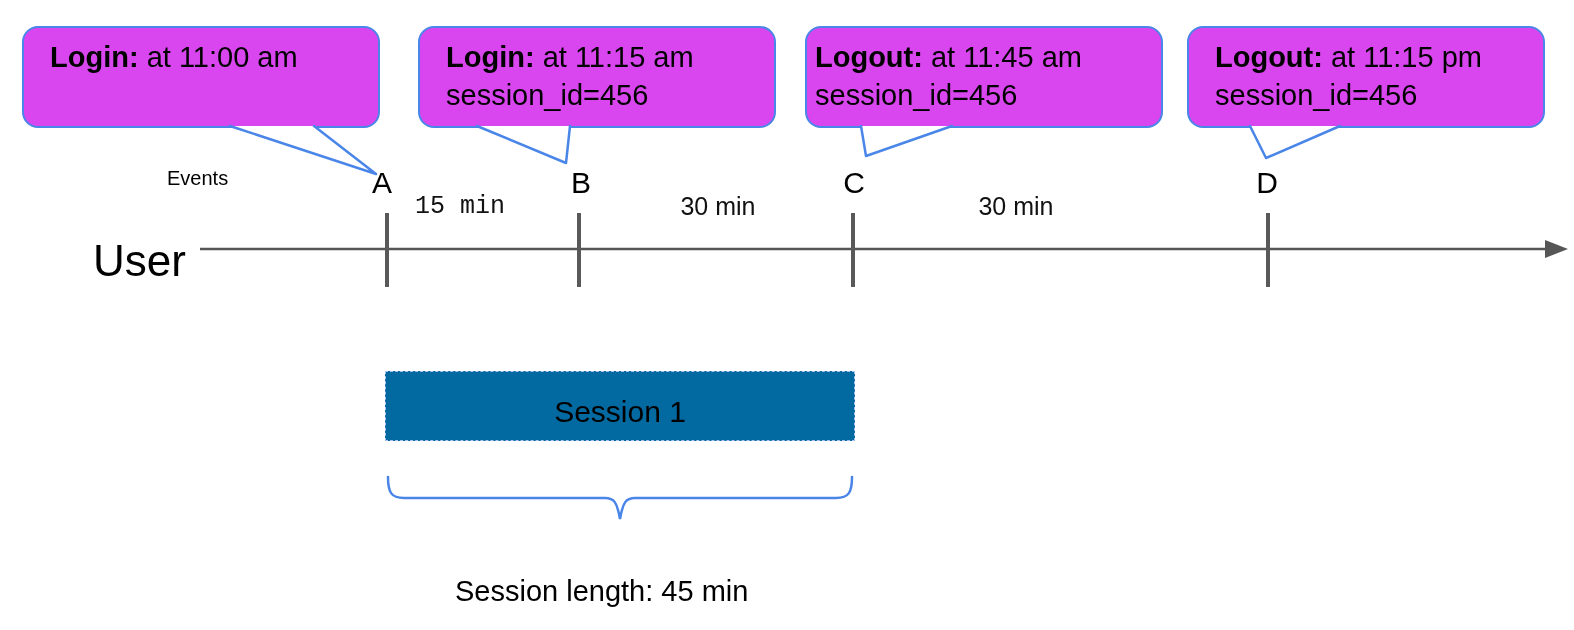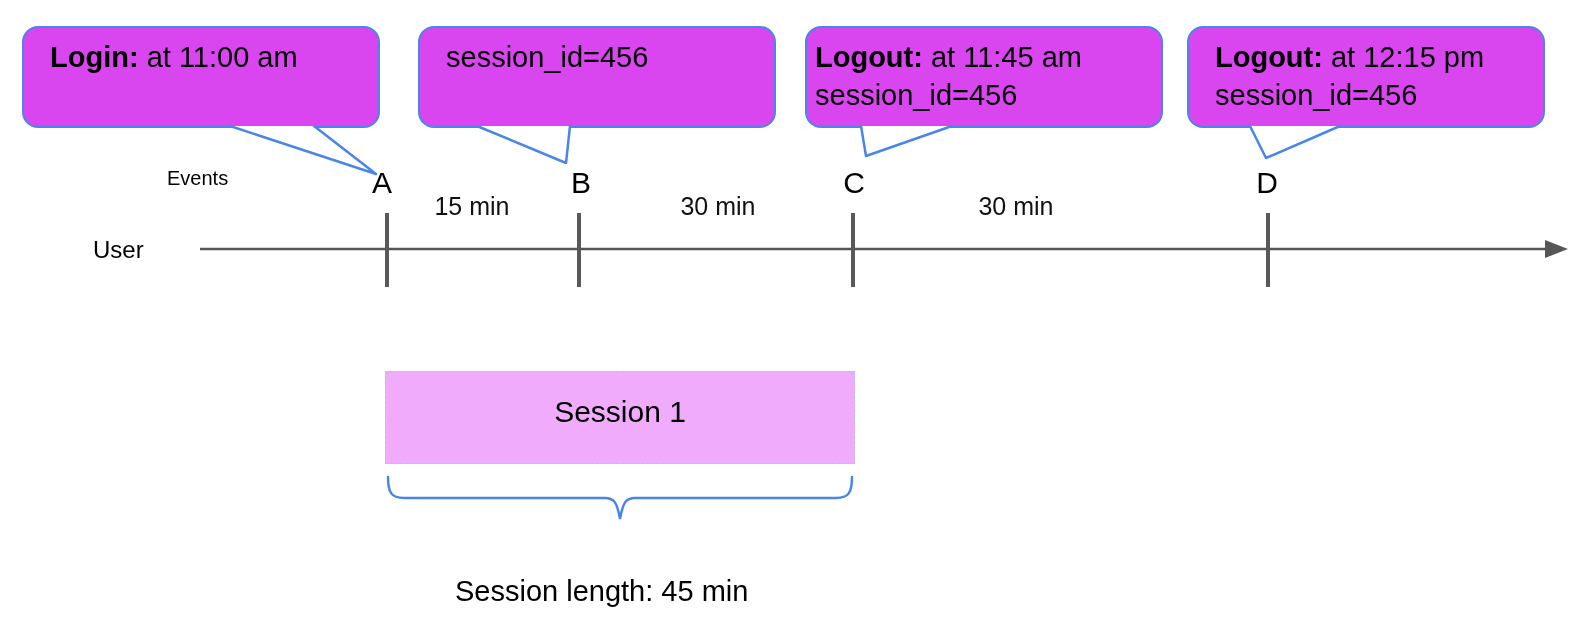--- a/index.html
+++ b/index.html
@@ -11,51 +11,52 @@
     position:absolute;top:26px;height:102px;width:358px;
     box-sizing:border-box;border:2.5px solid #4a86e8;border-radius:16px;
     background:#d946ef;font-size:29px;line-height:38px;
     padding:10px 18px 0 26px;white-space:nowrap;
   }
   .bubble .b{font-weight:bold;}
 
   
   .lbl{position:absolute;white-space:nowrap;}
   .events-lbl{left:167px;top:167px;font-size:20px;}
-  .user-lbl{left:93px;top:236px;font-size:24px;}
+  .user-lbl{left:93px;top:236px;font-size:44px;}
   .marker{top:166px;width:60px;font-size:30px;text-align:center;}
   .interval{top:192px;width:140px;font-size:25px;text-align:center;color:#111;}
 
   
   .session-box{
-    position:absolute;left:385px;top:371px;width:470px;height:93px;
-    box-sizing:border-box;background:#f0abfc;border:1px dashed #aec3ec;
+    position:absolute;left:385px;top:371px;width:470px;height:70px;
+    box-sizing:border-box;background:#0369a1;border:1px dashed #aec3ec;
     font-size:30px;text-align:center;line-height:79px;
   }
   .session-length{left:455px;top:575px;width:330px;font-size:29px;text-align:left;}
 
   svg.overlay{position:absolute;left:0;top:0;pointer-events:none;}
 </style>
 </head>
 <body>
 
 <div class="canvas">
 
   <div class="bubble" style="left:22px;">
     <div><span class="b">Login:</span><span> at 11:00 am</span></div>
   </div>
   <div class="bubble" style="left:418px;">
+    <div><span class="b">Login:</span><span> at 11:15 am</span></div>
     <div>session_id=456</div>
   </div>
   <div class="bubble" style="left:805px;padding-left:8px;">
     <div><span class="b">Logout:</span><span> at 11:45 am</span></div>
     <div>session_id=456</div>
   </div>
   <div class="bubble" style="left:1187px;">
-    <div><span class="b">Logout:</span><span> at 12:15 pm</span></div>
+    <div><span class="b">Logout:</span><span> at 11:15 pm</span></div>
     <div>session_id=456</div>
   </div>
 
   <svg class="overlay" width="1574" height="630" viewBox="0 0 1574 630">
 
     <path d="M230,126 L376,174 L314,126" fill="#ffffff" stroke="#4a86e8" stroke-width="2.5" stroke-linejoin="round" stroke-linecap="round"></path>
     <path d="M477,126 L566,163 L570,126" fill="#ffffff" stroke="#4a86e8" stroke-width="2.5" stroke-linejoin="round" stroke-linecap="round"></path>
     <path d="M861,126 L866,156 L952,126" fill="#ffffff" stroke="#4a86e8" stroke-width="2.5" stroke-linejoin="round" stroke-linecap="round"></path>
     <path d="M1250,126 L1266,158 L1340,126" fill="#ffffff" stroke="#4a86e8" stroke-width="2.5" stroke-linejoin="round" stroke-linecap="round"></path>
 
@@ -71,21 +72,21 @@
   </svg>
 
   <div class="lbl events-lbl">Events</div>
   <div class="lbl user-lbl">User</div>
 
   <div class="lbl marker" style="left:352px;">A</div>
   <div class="lbl marker" style="left:551px;">B</div>
   <div class="lbl marker" style="left:824px;">C</div>
   <div class="lbl marker" style="left:1237px;">D</div>
 
-  <div class="lbl interval" style="left:402px;">15 min</div>
+  <div class="lbl interval" style="left:390px;font-family:Liberation Mono, monospace;">15 min</div>
   <div class="lbl interval" style="left:648px;">30 min</div>
   <div class="lbl interval" style="left:946px;">30 min</div>
 
   <div class="session-box">Session 1</div>
 
   <div class="lbl session-length">Session length: 45 min</div>
 
 </div>
 
 </body></html>

